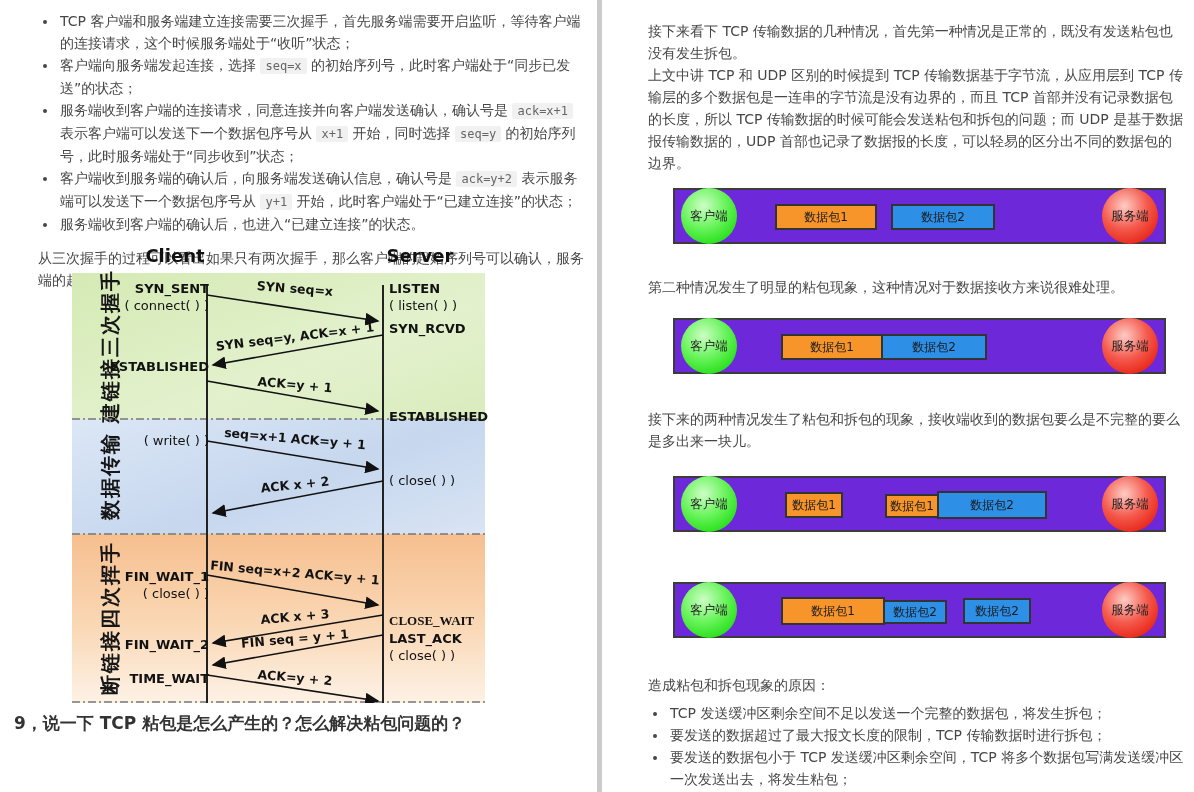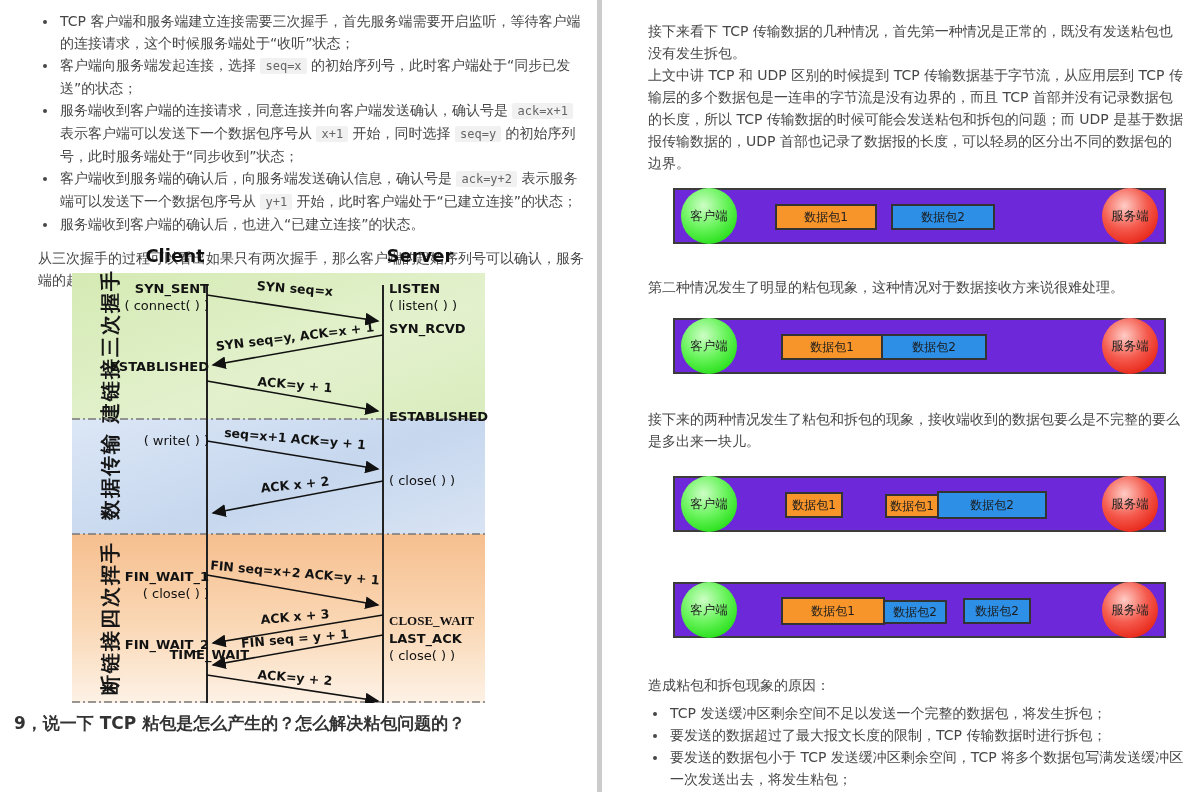--- a/index.html
+++ b/index.html
@@ -119,21 +119,21 @@
         <line x1="135" y1="402" x2="306" y2="428" stroke="#111" stroke-width="1.6" marker-end="url(#arr)"></line>
       </svg>
 
       <span class="state bold lab-l" style="top:8px;">SYN_SENT</span>
       <span class="state lab-l" style="top:25px;">( connect( ) )</span>
       <span class="state bold lab-l" style="top:86px;">ESTABLISHED</span>
       <span class="state lab-l" style="top:160px;">( write( ) )</span>
       <span class="state bold lab-l" style="top:296px;">FIN_WAIT_1</span>
       <span class="state lab-l" style="top:313px;">( close( ) )</span>
       <span class="state bold lab-l" style="top:364px;">FIN_WAIT_2</span>
-      <span class="state bold lab-l" style="top:374px;margin-left:40px;">TIME_WAIT</span>
+      <span class="state bold lab-l" style="top:398px;">TIME_WAIT</span>
 
       <span class="state bold lab-r" style="top:8px;">LISTEN</span>
       <span class="state lab-r" style="top:25px;">( listen( ) )</span>
       <span class="state bold lab-r" style="top:48px;">SYN_RCVD</span>
       <span class="state bold lab-r" style="top:136px;">ESTABLISHED</span>
       <span class="state lab-r" style="top:200px;">( close( ) )</span>
       <span class="state bold lab-r" style="top:340px;font-family:Liberation Serif, serif;">CLOSE_WAIT</span>
       <span class="state bold lab-r" style="top:358px;">LAST_ACK</span>
       <span class="state lab-r" style="top:375px;">( close( ) )</span>
 

